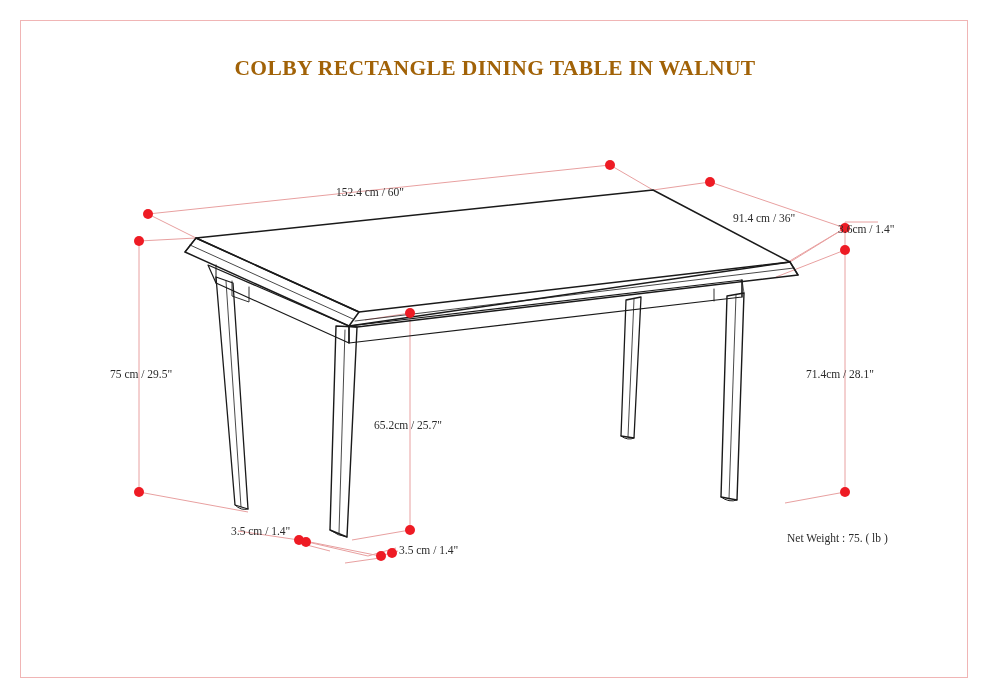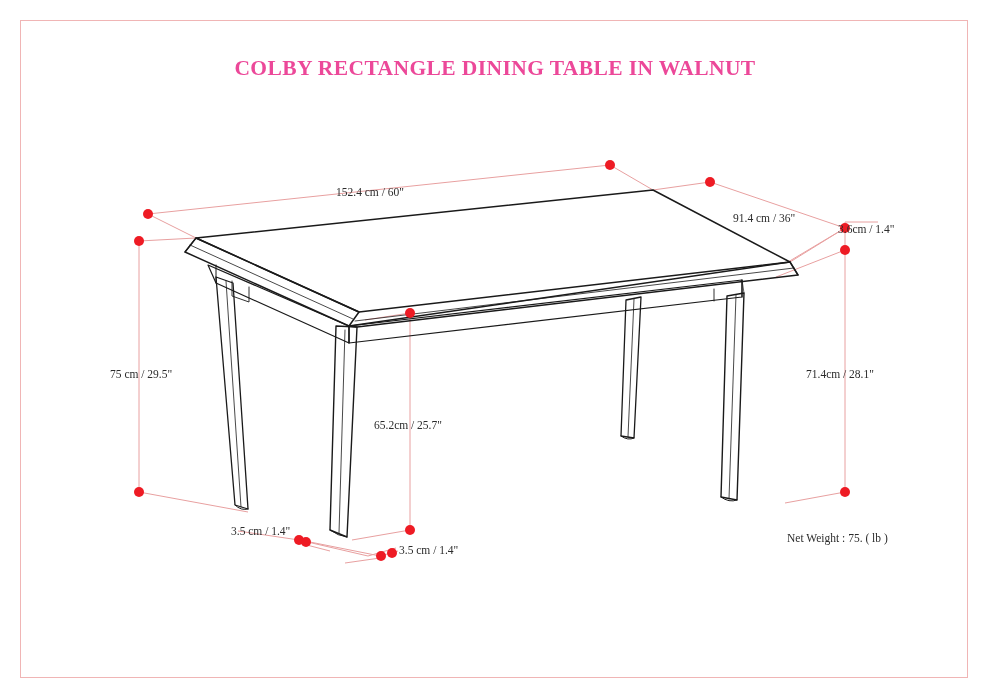--- a/index.html
+++ b/index.html
@@ -33,21 +33,21 @@
   }
   #title {
     position: absolute;
     top: 56px;
     left: 0;
     width: 990px;
     text-align: center;
     font-family: "Liberation Serif", "DejaVu Serif", serif;
     font-size: 21.5px;
     font-weight: bold;
-    color: #ec4899;
+    color: #a16207;
     letter-spacing: 0.4px;
   }
   #drawing {
     position: absolute;
     left: 0;
     top: 0;
   }
   .dim-text {
     font-family: "Liberation Serif", "DejaVu Serif", serif;
     font-size: 11.5px;

